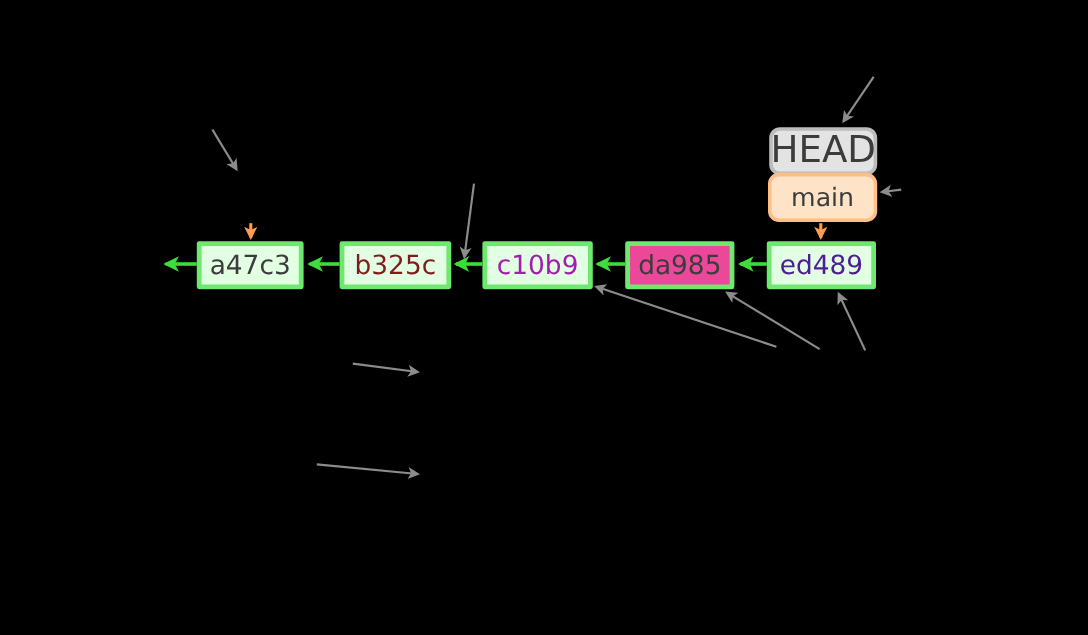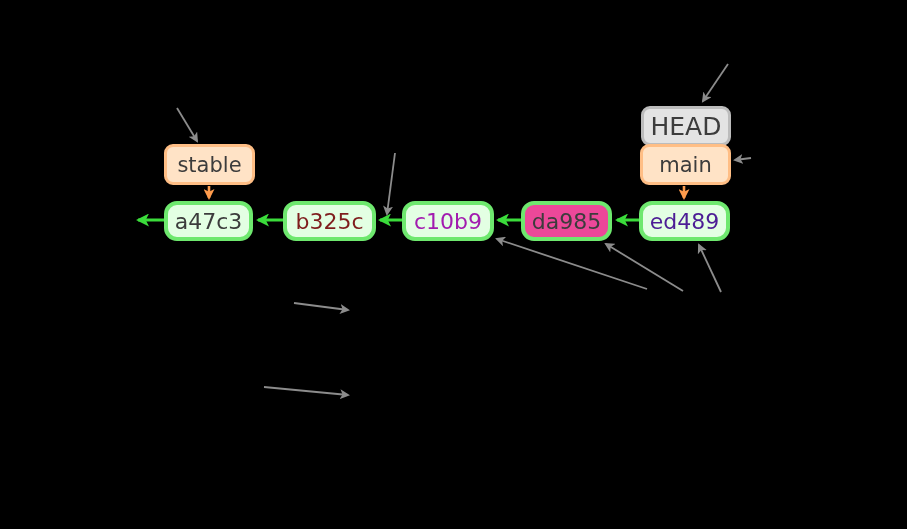--- a/index.html
+++ b/index.html
@@ -20,39 +20,36 @@
     box-sizing:border-box;
     display:flex;
     align-items:center;
     justify-content:center;
     border-style:solid;
     border-width:3px;
     border-radius:9px;
     white-space:nowrap;
     font-family:"DejaVu Sans", sans-serif;
   }
-  .node.commit{ border-width:4px; border-radius:13px; font-size:22px; }
+  .node.commit{ border-width:4px; border-radius:2px; font-size:22px; }
   .node.branch{ border-width:3px; font-size:21px; }
-  .node.head{   border-width:3px; font-size:25px; }
+  .node.head{   border-width:3px; font-size:31px;align-items:flex-end; }
   .node.stage, .node.workdir{ border-width:3px; border-radius:10px; font-size:21px; }
   #arrow-layer{
     position:absolute;
     left:0; top:0;
     pointer-events:none;
   }
 </style>
 </head>
 <body>
 
 <div id="stage" style="width: 907px; height: 529px; background: rgb(0, 0, 0);">
     <div class="node head" style="left: 641px; top: 106px; width: 90px; height: 40px; background: rgb(227, 227, 227); border-color: rgb(188, 188, 188); color: rgb(60, 60, 60);">
       <span>HEAD</span>
-    </div>
-    <div class="node branch" style="left: 164px; top: 144px; width: 91px; height: 41px; background: rgb(255, 227, 198); border-color: rgb(255, 190, 133); color: rgb(60, 60, 60);">
-      <span>stable</span>
     </div>
     <div class="node branch" style="left: 640px; top: 144px; width: 91px; height: 41px; background: rgb(255, 227, 198); border-color: rgb(255, 190, 133); color: rgb(60, 60, 60);">
       <span>main</span>
     </div>
     <div class="node commit" style="left: 164px; top: 201px; width: 89px; height: 40px; background: rgb(227, 255, 227); border-color: rgb(110, 232, 110); color: rgb(60, 60, 60);">
       <span>a47c3</span>
     </div>
     <div class="node commit" style="left: 283px; top: 201px; width: 93px; height: 40px; background: rgb(227, 255, 227); border-color: rgb(110, 232, 110); color: #7f1d1d;">
       <span>b325c</span>
     </div>

